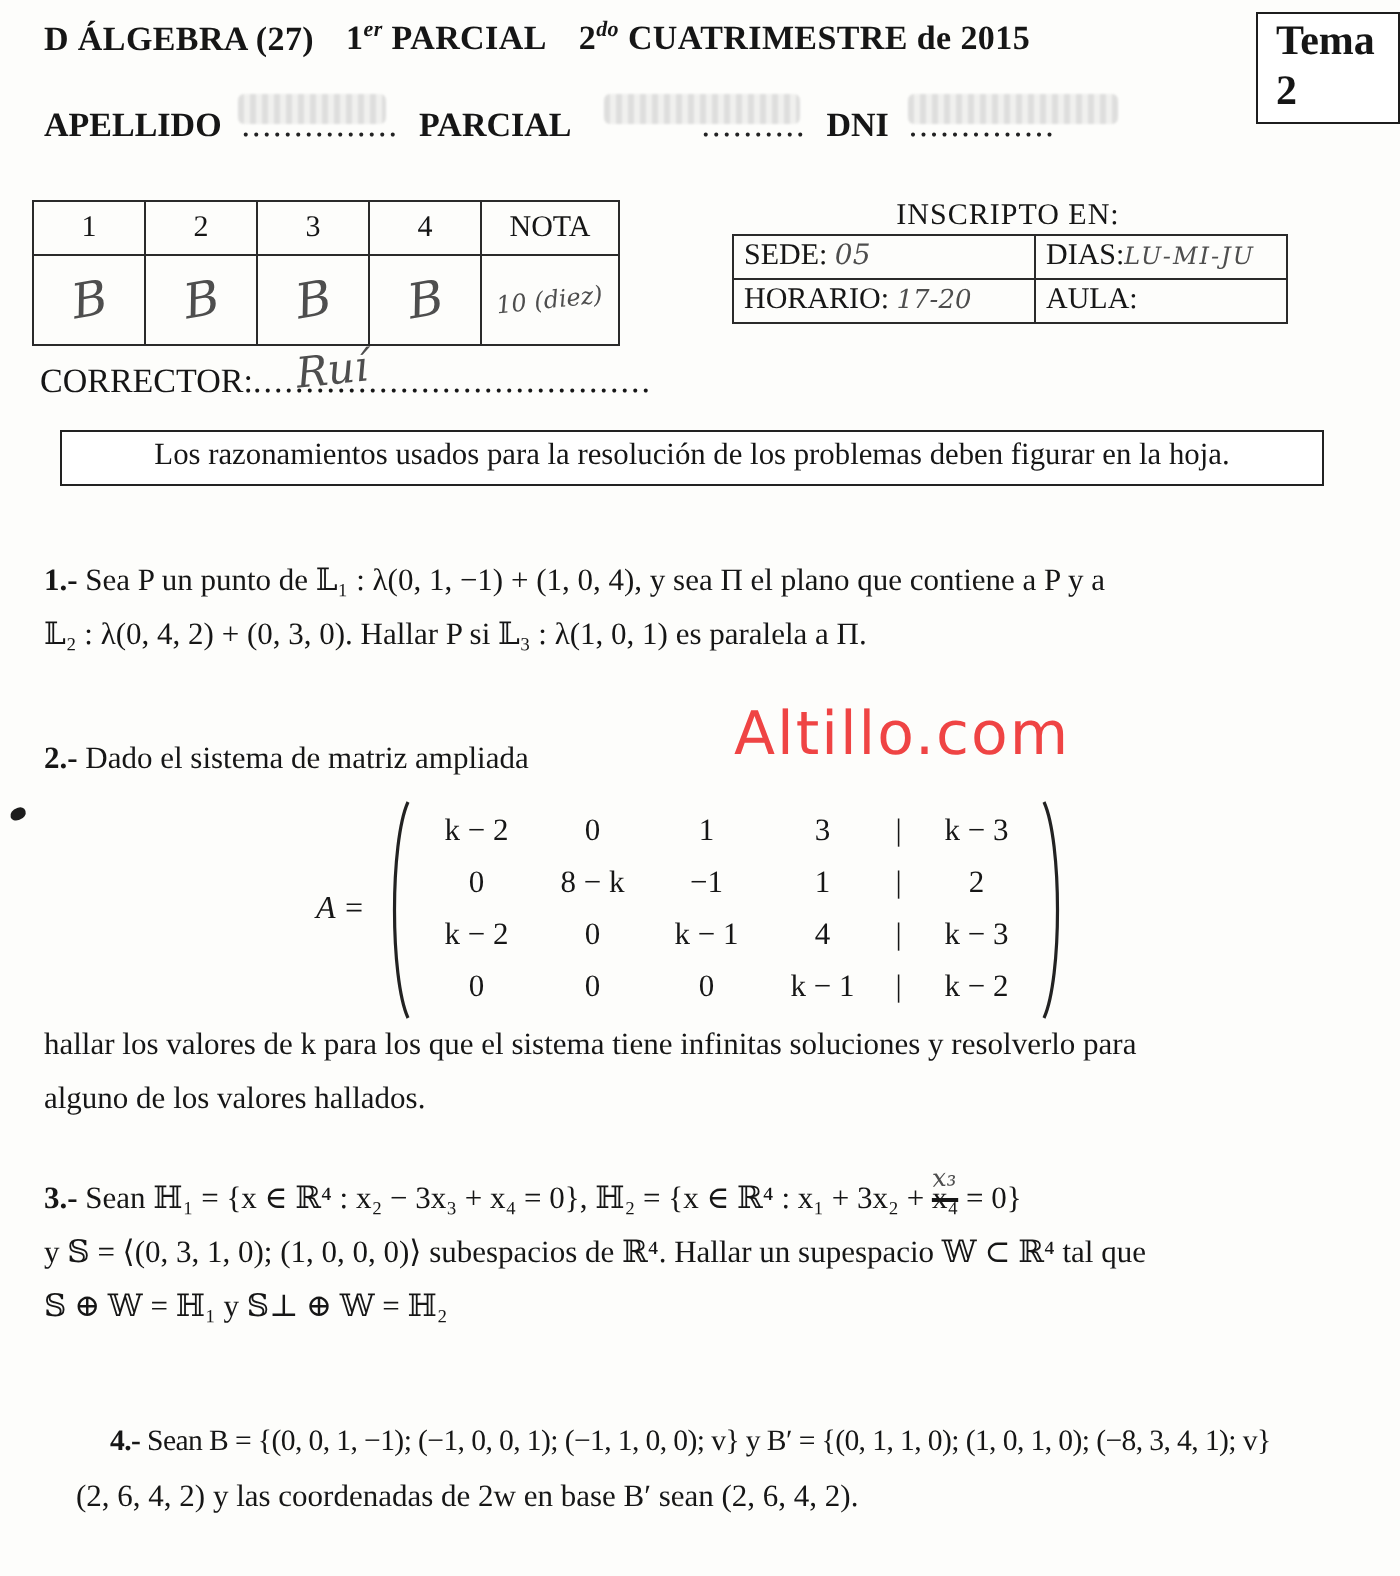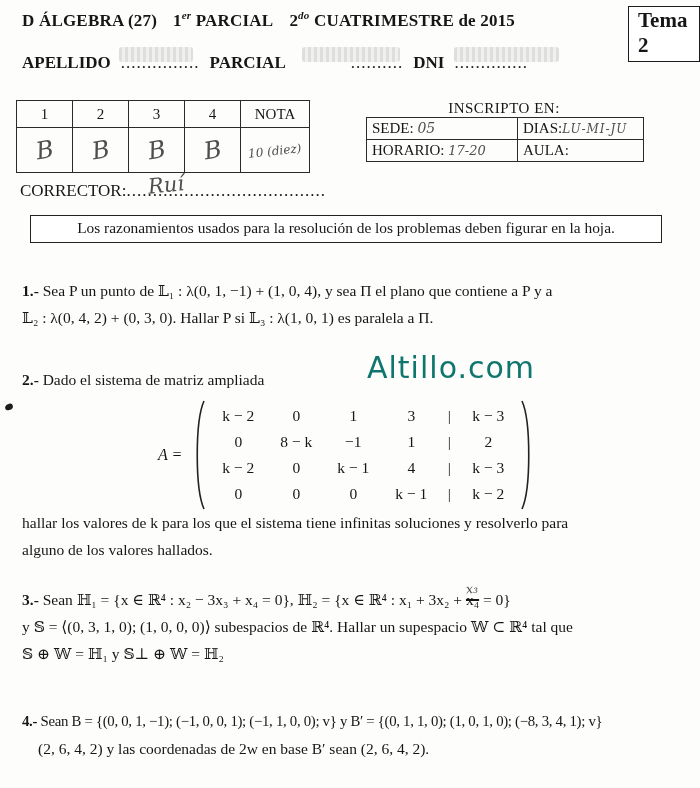--- a/index.html
+++ b/index.html
@@ -50,39 +50,39 @@
   
   .notice-box { left:30px; top:215px; width:614px; border:1.5px solid #222;
     padding:3px 8px 5px; font-size:15.4px; text-align:center; background:#fff; }
 
   
   .para { font-size:15.5px; line-height:27px; }
   .pnum { font-weight:bold; }
   .p1 { left:22px; top:277px; width:665px; }
   .p2-intro { left:22px; top:366px; }
   .watermark { left:367px; top:350px; font-family:"DejaVu Sans","Liberation Sans",sans-serif;
-    font-size:30px; color:#0f766e; letter-spacing:1px; }
+    font-size:30px; color:#ef4444; letter-spacing:1px; }
 
   
   .matrix-wrap { left:158px; top:399px; display:flex; align-items:center; }
   .matrix-label { font-style:italic; font-size:16px; margin-right:10px; }
   .mgrid { display:flex; flex-direction:column; margin:0 2px; }
   .mrow { display:flex; height:26px; line-height:26px; font-size:15.5px; }
   .mcell { text-align:center; }
   .mc1 { width:60px; } .mc2 { width:56px; } .mc3 { width:58px; } .mc4 { width:58px; }
   .mbar { width:18px; text-align:center; } .mc5 { width:60px; }
 
   .p2-outro { left:22px; top:509px; width:665px; }
   .p3 { left:22px; top:586px; width:672px; }
   .p3 .l1 { white-space:nowrap; }
   .struck { text-decoration:line-through; text-decoration-thickness:1.5px; position:relative; }
   .correction { position:absolute; left:0px; top:-16px; font-size:12.5px; font-style:italic;
     color:#4e4e4e; font-family:"DejaVu Serif",serif; transform:rotate(-4deg); }
   .p4 { left:22px; top:708px; width:676px; }
-  .p4 .l1 { white-space:nowrap; font-size:14.8px; letter-spacing:-0.3px; }
+  .p4 .l1 { white-space:nowrap; font-size:14.8px; letter-spacing:-0.3px;margin-left:33px; }
   .p4 .cont { padding-left:16px; }
 
   .ink-mark { left:5px; top:404px; width:8px; height:6px; background:#1c1c1c;
     border-radius:60% 40% 55% 45%; transform:rotate(-18deg); }
 
   svg.paren { display:block; }
 </style>
 </head>
 <body>
 

